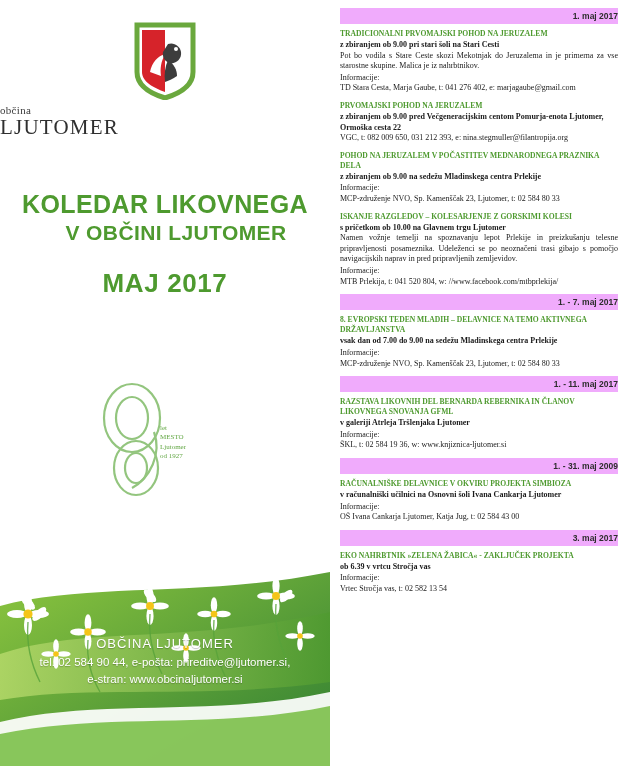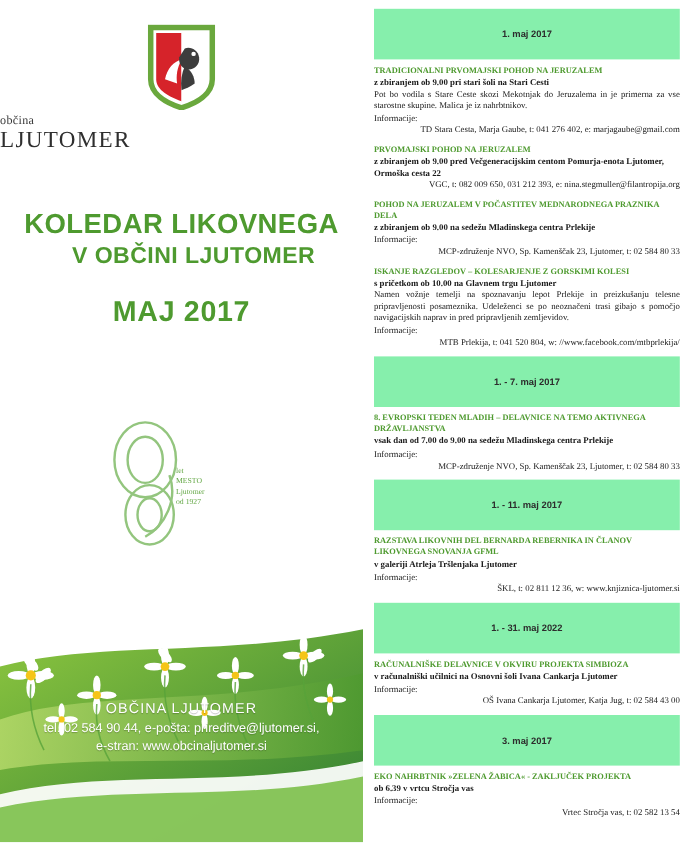--- a/index.html
+++ b/index.html
@@ -125,26 +125,26 @@
   .right-panel {
     position: absolute;
     right: 0; top: 0;
     width: 296px; height: 766px;
     background: #ffffff;
     padding: 8px 8px 0 10px;
     overflow: hidden;
   }
 
   .date-band {
-    background: #86efac;
+    background: #f0abfc;
     color: #2d2d2d;
     font-size: 8.5px;
     font-weight: bold;
-    text-align: center;
-    padding: 18px 0;
+    text-align: right;
+    padding: 3px 0;
     margin: 6px 0 5px 0;
   }
   .date-band:first-child { margin-top: 0; }
 
   .event { margin-bottom: 7px; font-family: Liberation Serif, serif; }
 
   .ev-title {
     color: #4e9a2f;
     font-weight: bold;
     font-size: 7.6px;
@@ -167,21 +167,20 @@
   .ev-info-label {
     color: #1a1a1a;
     font-size: 8px;
     line-height: 1.33;
     margin-top: 1px;
   }
   .ev-info {
     color: #1a1a1a;
     font-size: 8px;
     line-height: 1.33;
-    text-align: right;
   }
 </style>
 </head>
 <body>
 
 <div class="left-panel">
 
   <div class="logo-wrap">
     <div class="crest">
       <svg width="62" height="78" viewBox="0 0 62 78">
@@ -372,24 +371,24 @@
     <div class="ev-sub">vsak dan od 7.00 do 9.00 na sedežu Mladinskega centra Prlekije</div>
     <div class="ev-info-label">Informacije:</div>
     <div class="ev-info">MCP-združenje NVO, Sp. Kamenščak 23, Ljutomer, t: 02 584 80 33</div>
   </div>
 
   <div class="date-band">1. - 11. maj 2017</div>
   <div class="event">
     <div class="ev-title">RAZSTAVA LIKOVNIH DEL BERNARDA REBERNIKA IN ČLANOV LIKOVNEGA SNOVANJA GFML</div>
     <div class="ev-sub">v galeriji Atrleja Tršlenjaka Ljutomer</div>
     <div class="ev-info-label">Informacije:</div>
-    <div class="ev-info">ŠKL, t: 02 811 12 36, w: www.knjiznica-ljutomer.si</div>
-  </div>
-
-  <div class="date-band">1. - 31. maj 2022</div>
+    <div class="ev-info">ŠKL, t: 02 584 19 36, w: www.knjiznica-ljutomer.si</div>
+  </div>
+
+  <div class="date-band">1. - 31. maj 2009</div>
   <div class="event">
     <div class="ev-title">RAČUNALNIŠKE DELAVNICE V OKVIRU PROJEKTA SIMBIOZA</div>
     <div class="ev-sub">v računalniški učilnici na Osnovni šoli Ivana Cankarja Ljutomer</div>
     <div class="ev-info-label">Informacije:</div>
     <div class="ev-info">OŠ Ivana Cankarja Ljutomer, Katja Jug, t: 02 584 43 00</div>
   </div>
 
   <div class="date-band">3. maj 2017</div>
   <div class="event">
     <div class="ev-title">EKO NAHRBTNIK »ZELENA ŽABICA« - zaključek projekta</div>

